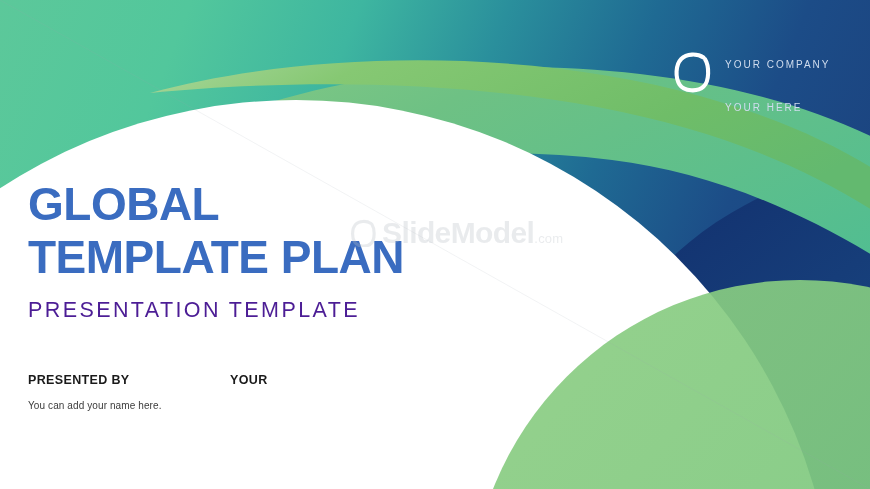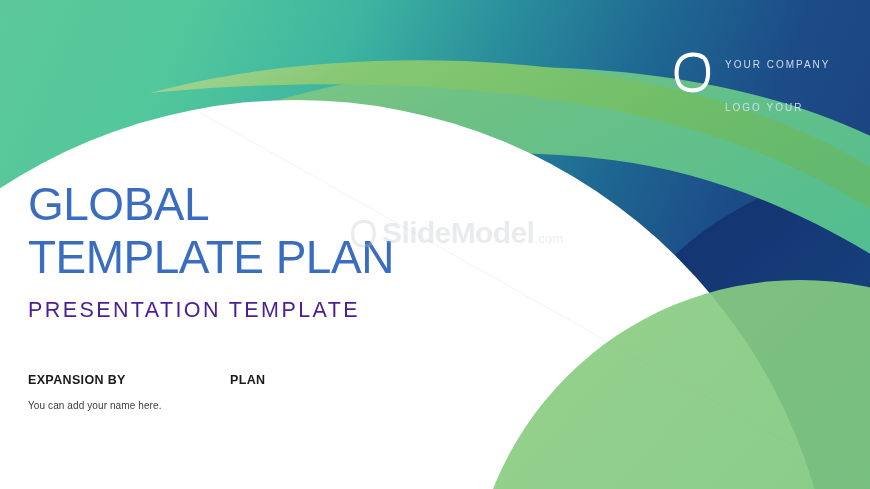--- a/index.html
+++ b/index.html
@@ -82,21 +82,21 @@
   
   .title-block {
     position: absolute;
     left: 28px;
     top: 178px;
     width: 520px;
   }
   .title-line {
     color: #3a6cc0;
     font-size: 46px;
-    font-weight: normal;
+    font-weight: bold;
     line-height: 1.16;
     letter-spacing: -0.5px;
     font-family: "Liberation Sans", sans-serif;
     white-space: nowrap;
   }
   .subtitle {
     margin-top: 13px;
     color: #4c1d95;
     font-size: 21.5px;
     letter-spacing: 2.4px;
@@ -242,37 +242,37 @@
   <div class="logo-block">
     <svg class="logo-mark" viewBox="0 0 38 42" xmlns="http://www.w3.org/2000/svg">
       <path d="M30.5 6.5
                C 24 2.2, 13.5 2.6, 8.2 8.0
                C 2.4 13.9, 2.2 26.8, 6.6 33.6
                C 11.2 40.6, 24.6 41.2, 30.6 35.6
                C 36.4 30.2, 36.4 15.2, 32.0 8.2" fill="none" stroke="#ffffff" stroke-width="4.1" stroke-linecap="round" stroke-linejoin="round"></path>
     </svg>
     <div class="logo-text">
       <span>YOUR COMPANY</span>
-      <span>LOGO YOUR</span>
+      <span>YOUR HERE</span>
     </div>
   </div>
 
   <div class="title-block">
     <div class="title-line">GLOBAL</div>
     <div class="title-line">TEMPLATE PLAN</div>
     <div class="subtitle">PRESENTATION TEMPLATE</div>
   </div>
 
   <div class="meta-row">
     <div class="meta-col">
-      <div class="meta-label">EXPANSION BY</div>
+      <div class="meta-label">PRESENTED BY</div>
       <div class="meta-value">You can add your name here.</div>
     </div>
     <div class="meta-col">
-      <div class="meta-label">PLAN</div>
+      <div class="meta-label">YOUR</div>
     </div>
   </div>
 
   <div class="watermark">
     <svg class="watermark-mark" viewBox="0 0 26 28" xmlns="http://www.w3.org/2000/svg">
       <path d="M21 4.5 C 16.5 1.5, 9 1.8, 5.5 5.5
                C 1.8 9.5, 1.7 18.6, 4.7 23.2
                C 7.8 28, 17 28.4, 21 24.5
                C 25 20.7, 25 10.2, 22 5.5" fill="none" stroke="#b9bfc6" stroke-width="3.2" stroke-linecap="round" stroke-linejoin="round"></path>
     </svg>

